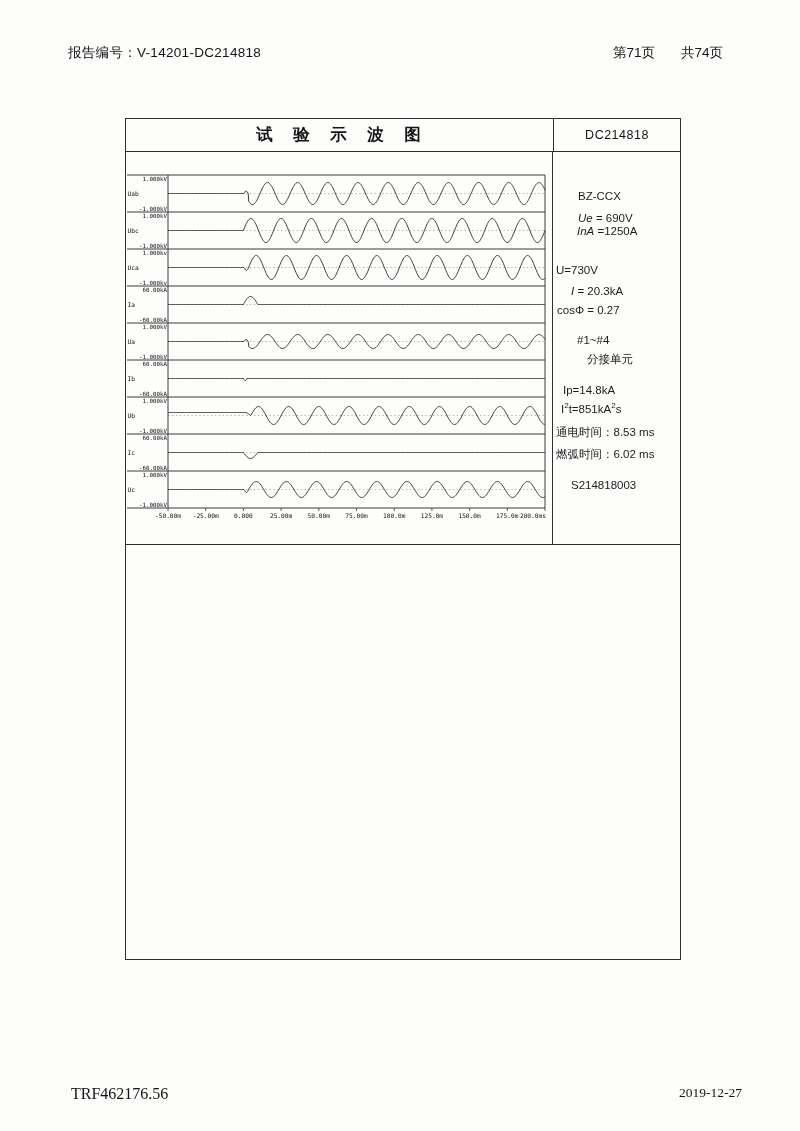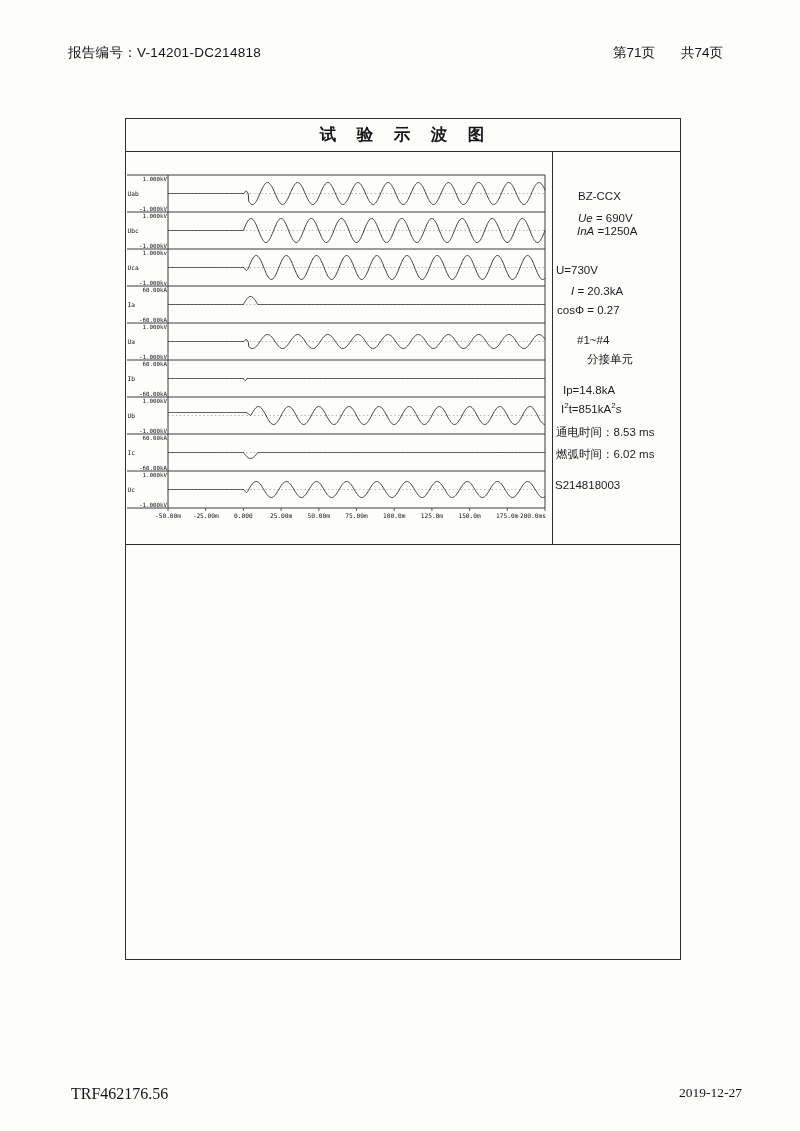--- a/index.html
+++ b/index.html
@@ -41,20 +41,23 @@
 <body>
 
 <div class="hdr-left">报告编号：V-14201-DC214818</div>
 <div class="hdr-page1">第71页</div>
 <div class="hdr-page2">共74页</div>
 
 <div class="outer-box">
   <div class="title-row">
     <div class="title-cell">
       <span>试　验　示　波　图</span>
+    </div>
+    <div class="code-cell">
+      <span>DC214818</span>
     </div>
   </div>
   <div class="content-row">
     <div class="scope-area">
       <svg id="scope-svg" width="422" height="354" viewBox="0 0 422 354">
           <line x1="0" y1="5" x2="418" y2="5" stroke="#3a3a3a" stroke-width="1"></line>
           <line x1="41" y1="23.5" x2="418" y2="23.5" stroke="#9a9a9a" stroke-width="0.7" stroke-dasharray="1.5,2.4"></line>
           <text x="40" y="11.4" text-anchor="end" font-size="5.8" font-family="&quot;DejaVu Sans Mono&quot;, monospace" fill="#111">1.000kV</text>
           <text x="40" y="40.8" text-anchor="end" font-size="5.8" font-family="&quot;DejaVu Sans Mono&quot;, monospace" fill="#111">-1.000kV</text>
           <text x="0.5" y="25.7" font-size="6.2" font-family="&quot;DejaVu Sans Mono&quot;, monospace" fill="#111">Uab</text>
@@ -140,20 +143,20 @@
         <div class="pl" style="left: 24px; top: 73px;"><i>InA</i><span> =1250A</span></div>
         <div class="pl" style="left: 3px; top: 112px;"><span>U=730V</span></div>
         <div class="pl" style="left: 18px; top: 133px;"><i>I</i><span> = 20.3kA</span></div>
         <div class="pl" style="left: 4px; top: 152px;"><span>cosΦ = 0.27</span></div>
         <div class="pl" style="left: 24px; top: 182px;"><span>#1~#4</span></div>
         <div class="pl" style="left: 34px; top: 200px;"><span>分接单元</span></div>
         <div class="pl" style="left: 10px; top: 232px;"><span>Ip=14.8kA</span></div>
         <div class="pl" style="left: 8px; top: 251px;"><span>I</span><sup>2</sup><span>t=851kA</span><sup>2</sup><span>s</span></div>
         <div class="pl" style="left: 3px; top: 273px;"><span>通电时间：8.53 ms</span></div>
         <div class="pl" style="left: 3px; top: 295px;"><span>燃弧时间：6.02 ms</span></div>
-        <div class="pl" style="left: 2px; top: 327px;"><span>S214818003</span></div>
+        <div class="pl" style="left: 18px; top: 327px;"><span>S214818003</span></div>
       </div>
   </div>
   <div class="empty-area"></div>
 </div>
 
 <div class="ftr-left">TRF462176.56</div>
 <div class="ftr-right">2019-12-27</div>
 
 </body></html>

